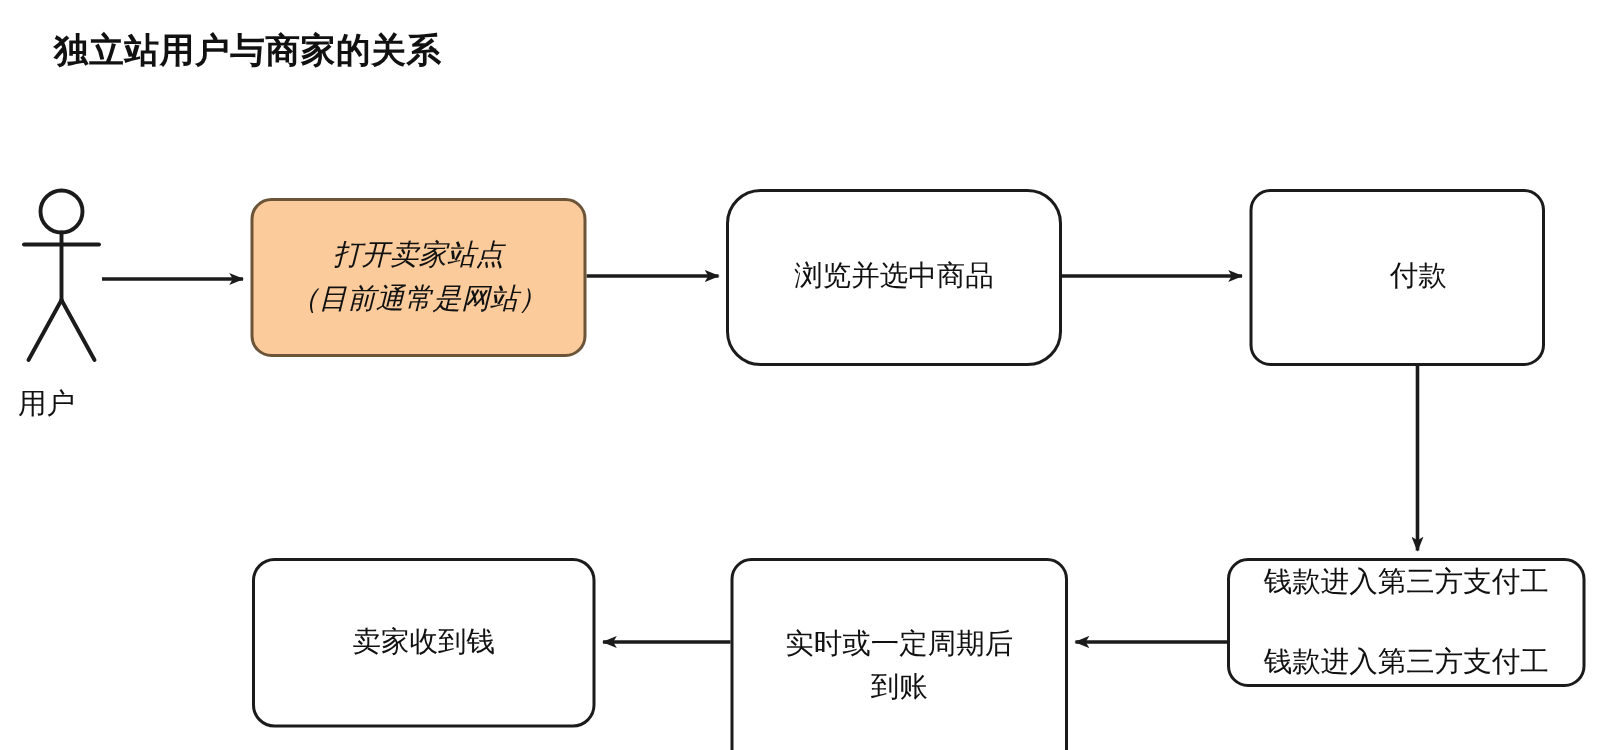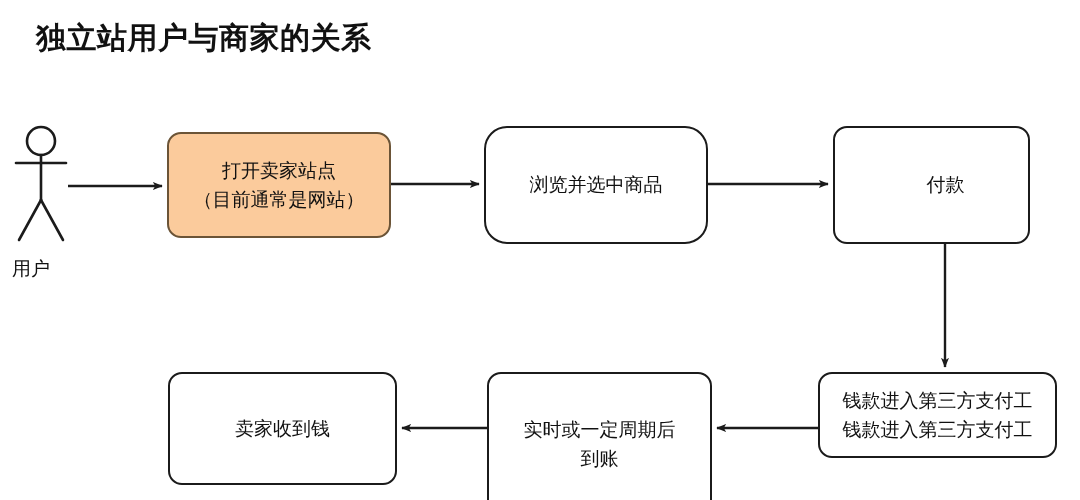--- a/index.html
+++ b/index.html
@@ -22,21 +22,21 @@
     position: absolute;
     left: 0;
     top: 0;
     width: 1080px;
     height: 500px;
   }
   .page-title {
     position: absolute;
     left: 36px;
     top: 18px;
-    font-size: 30px;
+    font-size: 23px;
     font-weight: bold;
     letter-spacing: 0.5px;
     color: #111111;
     white-space: nowrap;
   }
   .node {
     position: absolute;
     box-sizing: border-box;
     display: flex;
     flex-direction: column;
@@ -46,20 +46,21 @@
     border-radius: 14px;
     background: #ffffff;
     font-size: 19px;
     line-height: 1.55;
     text-align: center;
     color: #111111;
   }
   .node.accent {
     background: #fbcb9c;
     border-color: #6b5437;
+    font-style: italic;
   }
   .node .line {
     display: block;
     white-space: nowrap;
   }
   .actor-label {
     position: absolute;
     font-size: 19px;
     color: #111111;
     white-space: nowrap;
@@ -104,26 +105,26 @@
       <div class="node accent" style="left: 167px; top: 132px; width: 224px; height: 106px;">
         <span class="line">打开卖家站点</span>
         <span class="line">（目前通常是网站）</span>
       </div>
       <div class="node" style="left: 484px; top: 126px; width: 224px; height: 118px; border-radius: 23px;">
         <span class="line">浏览并选中商品</span>
       </div>
       <div class="node" style="left: 833px; top: 126px; width: 197px; height: 118px; padding-left: 28px;">
         <span class="line">付款</span>
       </div>
-      <div class="node" style="left: 818px; top: 372px; width: 239px; height: 86px;">
+      <div class="node" style="left: 818px; top: 372px; width: 239px; height: 86px; justify-content: space-between;">
         <span class="line">钱款进入第三方支付工</span>
         <span class="line">钱款进入第三方支付工</span>
       </div>
       <div class="node" style="left: 487px; top: 372px; width: 225px; height: 144px;">
         <span class="line">实时或一定周期后</span>
         <span class="line">到账</span>
       </div>
-      <div class="node" style="left: 168px; top: 372px; width: 229px; height: 113px;">
+      <div class="node" style="left: 168px; top: 372px; width: 229px; height: 113px; border-radius: 15px;">
         <span class="line">卖家收到钱</span>
       </div>
     </div>
 
 </div>
 
 </body></html>

